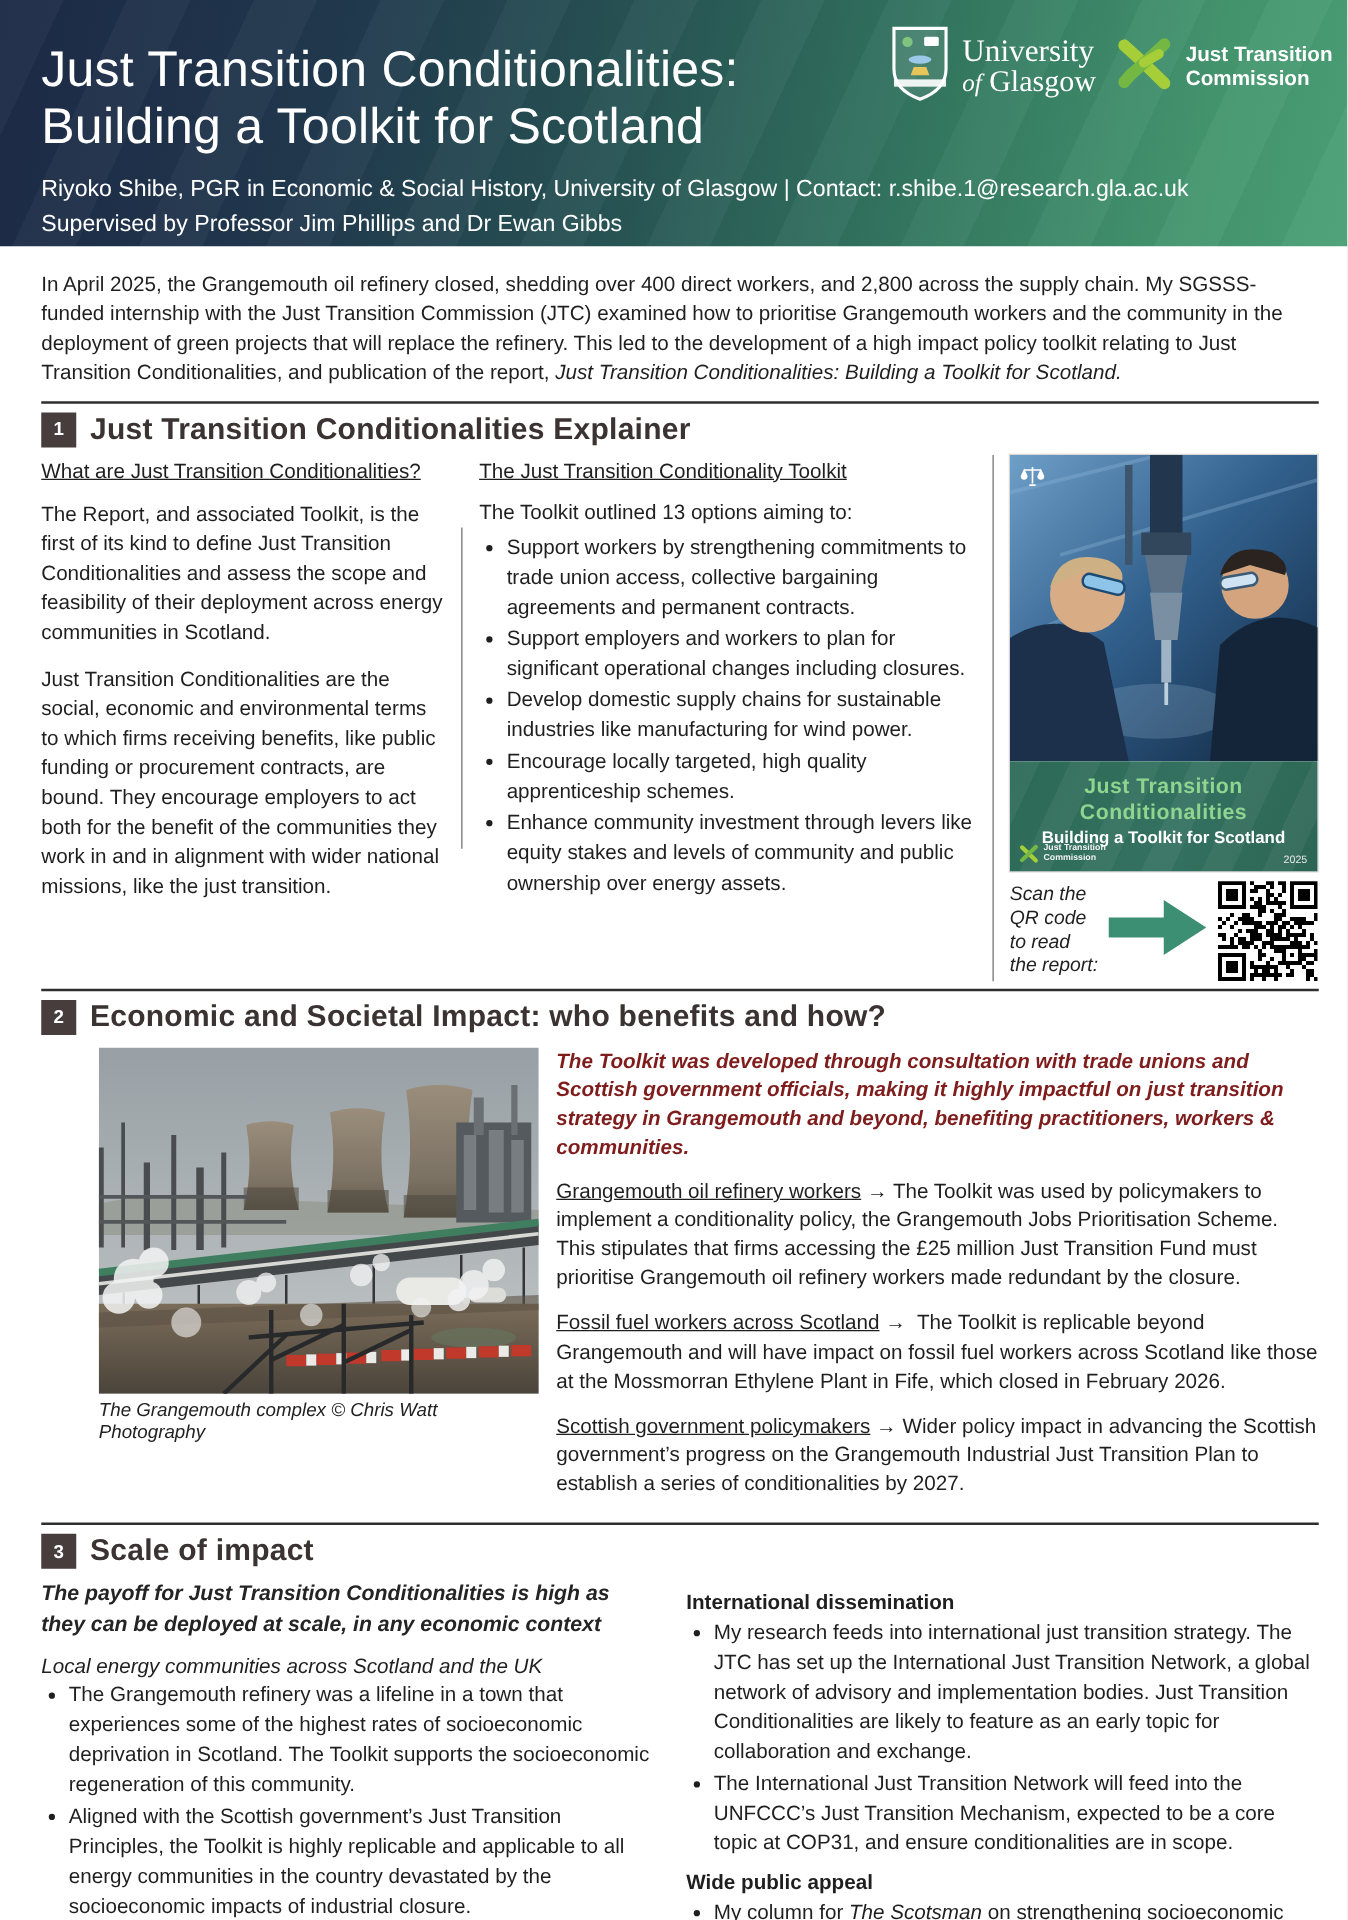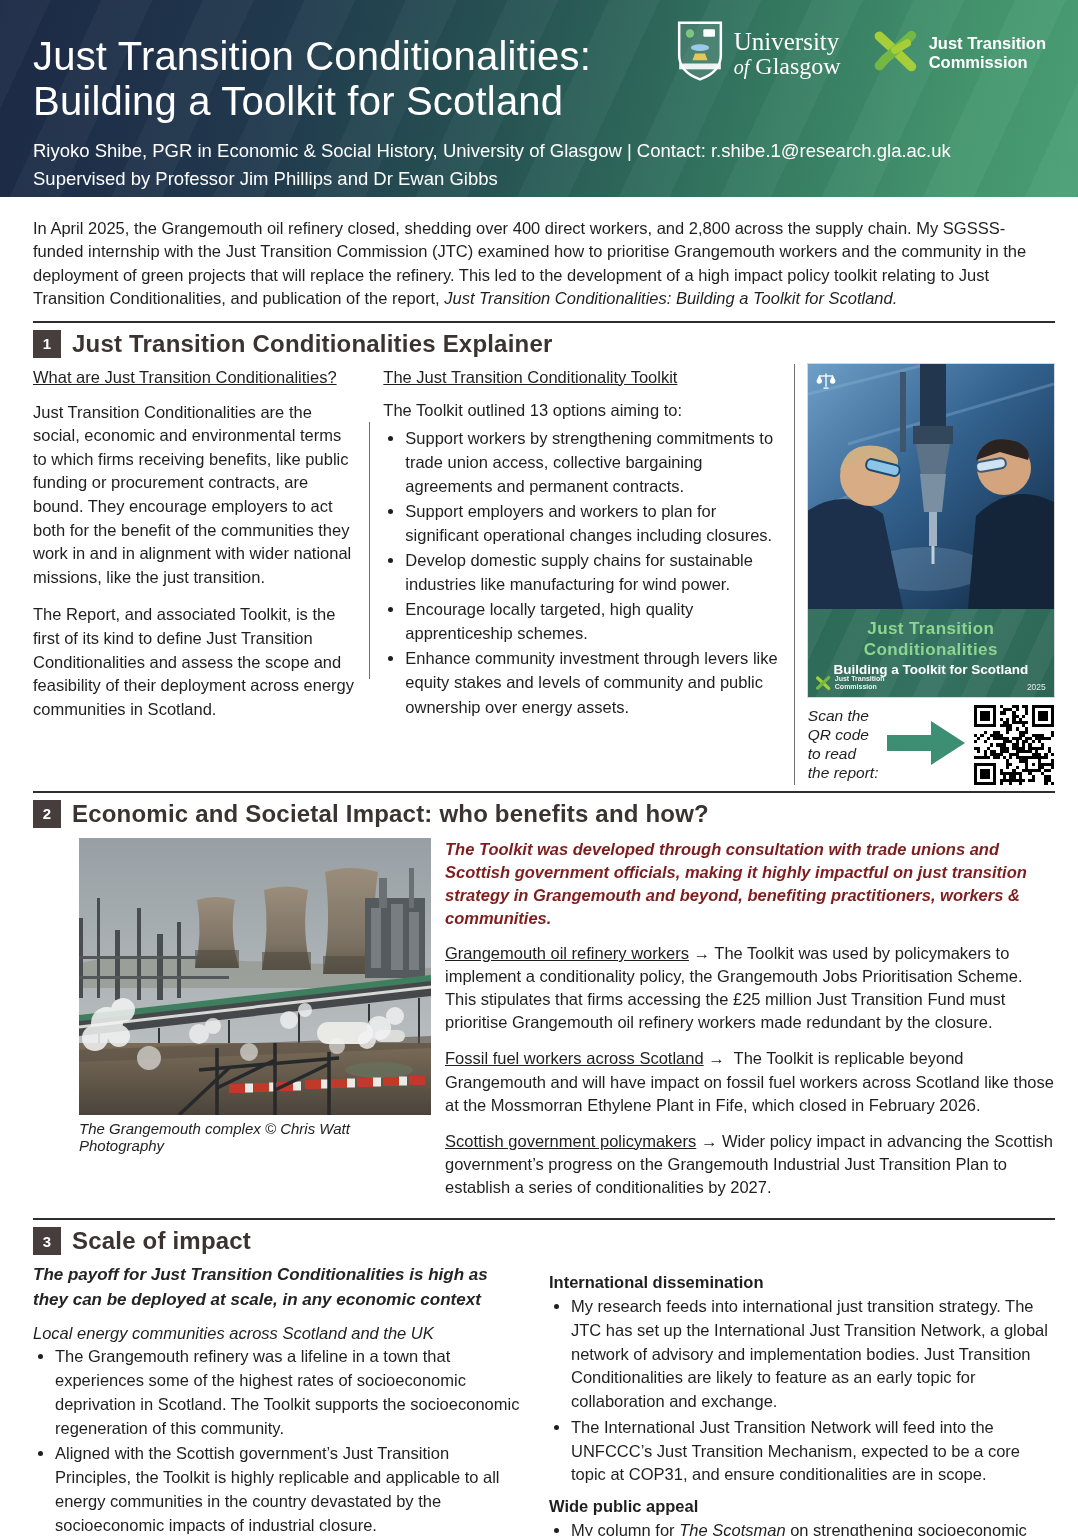--- a/index.html
+++ b/index.html
@@ -7,21 +7,21 @@
           font-family:"Liberation Sans","DejaVu Sans",sans-serif;color:#1f1f1f;}
   
   .hero{height:197px;position:relative;color:#fff;
     background:linear-gradient(102deg,#1d2a46 0%,#21394e 25%,#285655 48%,#357a62 70%,#44966f 88%,#4aa076 100%);}
   .hero::after{content:"";position:absolute;inset:0;
     background:repeating-linear-gradient(115deg,rgba(255,255,255,0.03) 0 46px,rgba(0,0,0,0.02) 46px 92px);}
   .hero-inner{position:relative;z-index:2;padding:34px 24px 0 33px;}
   .hero h1{margin:0;font-size:40px;font-weight:normal;line-height:1.13;letter-spacing:.2px;}
   .byline{margin:16px 0 0;font-size:18.5px;}
   .supervision{margin:6px 0 0;font-size:18.5px;}
-  .logos{position:absolute;top:20px;right:32px;display:flex;gap:28px;align-items:center;z-index:3;}
+  .logos{position:absolute;top:20px;right:12px;display:flex;gap:12px;align-items:center;z-index:3;}
   .uofg{display:flex;gap:9px;align-items:center;}
   .uofg-text{font-family:"Liberation Serif","DejaVu Serif",serif;line-height:1.0;font-size:25px;}
   .uofg-text .l2{font-size:24px;}
   .uofg-text i{font-style:italic;font-size:20px;}
   .jtc{display:flex;gap:8px;align-items:center;}
   .jtc-text{font-size:16.5px;font-weight:bold;line-height:1.15;}
   
   main{padding:12px 23px 0 33px;}
   .intro{margin:8px 0 10px;font-size:16.5px;line-height:1.42;max-width:1020px;}
   hr.rule{border:none;border-top:2px solid #2e2e2e;margin:6px 0 6px;width:1022px;}
@@ -128,22 +128,22 @@
     <hr class="rule">
 
     <section class="s1">
       <div class="sec-h">
         <span class="sec-num">1</span>
         <span class="sec-title">Just Transition Conditionalities Explainer</span>
       </div>
       <div class="s1-grid">
         <div class="s1-c1">
           <h3 class="colhead">What are Just Transition Conditionalities? </h3>
+          <p>The Report, and associated Toolkit, is the first of its kind to define Just Transition Conditionalities and assess the scope and feasibility of their deployment across energy communities in Scotland.</p>
           <p>Just Transition Conditionalities are the social, economic and environmental terms to which firms receiving benefits, like public funding or procurement contracts, are bound. They encourage employers to act both for the benefit of the communities they work in and in alignment with wider national missions, like the just transition.</p>
-          <p>The Report, and associated Toolkit, is the first of its kind to define Just Transition Conditionalities and assess the scope and feasibility of their deployment across energy communities in Scotland.</p>
         </div>
         <div class="vdiv1"></div>
         <div class="s1-c2">
           <h3 class="colhead">The Just Transition Conditionality Toolkit</h3>
           <p class="lead">The Toolkit outlined 13 options aiming to:</p>
           <ul>
             <li>Support workers by strengthening commitments to trade union access, collective bargaining agreements and permanent contracts.</li>
             <li>Support employers and workers to plan for significant operational changes including closures.</li>
             <li>Develop domestic supply chains for sustainable industries like manufacturing for wind power.</li>
             <li>Encourage locally targeted, high quality apprenticeship schemes.</li>

